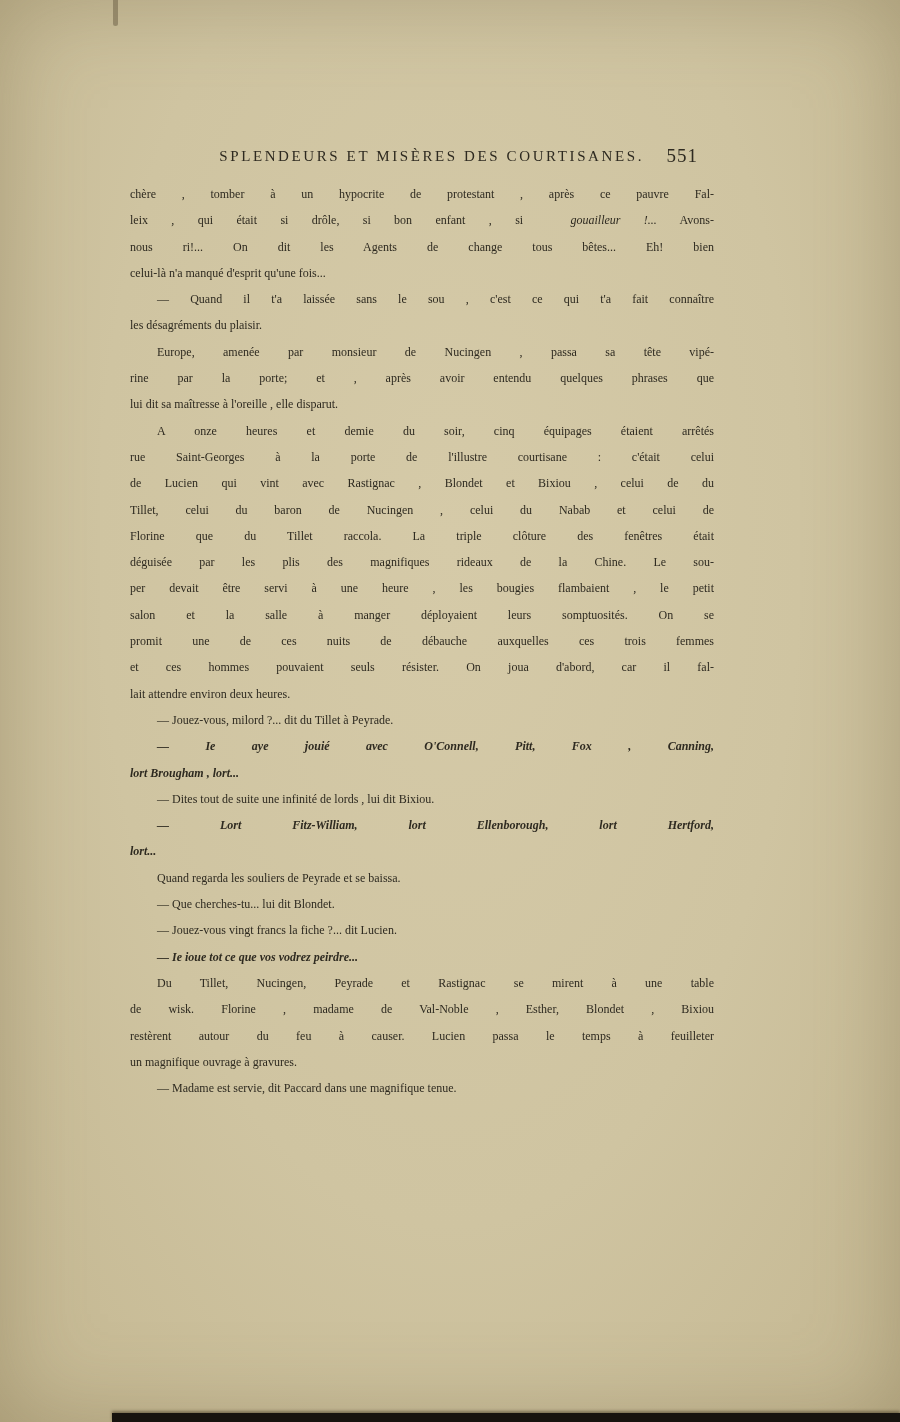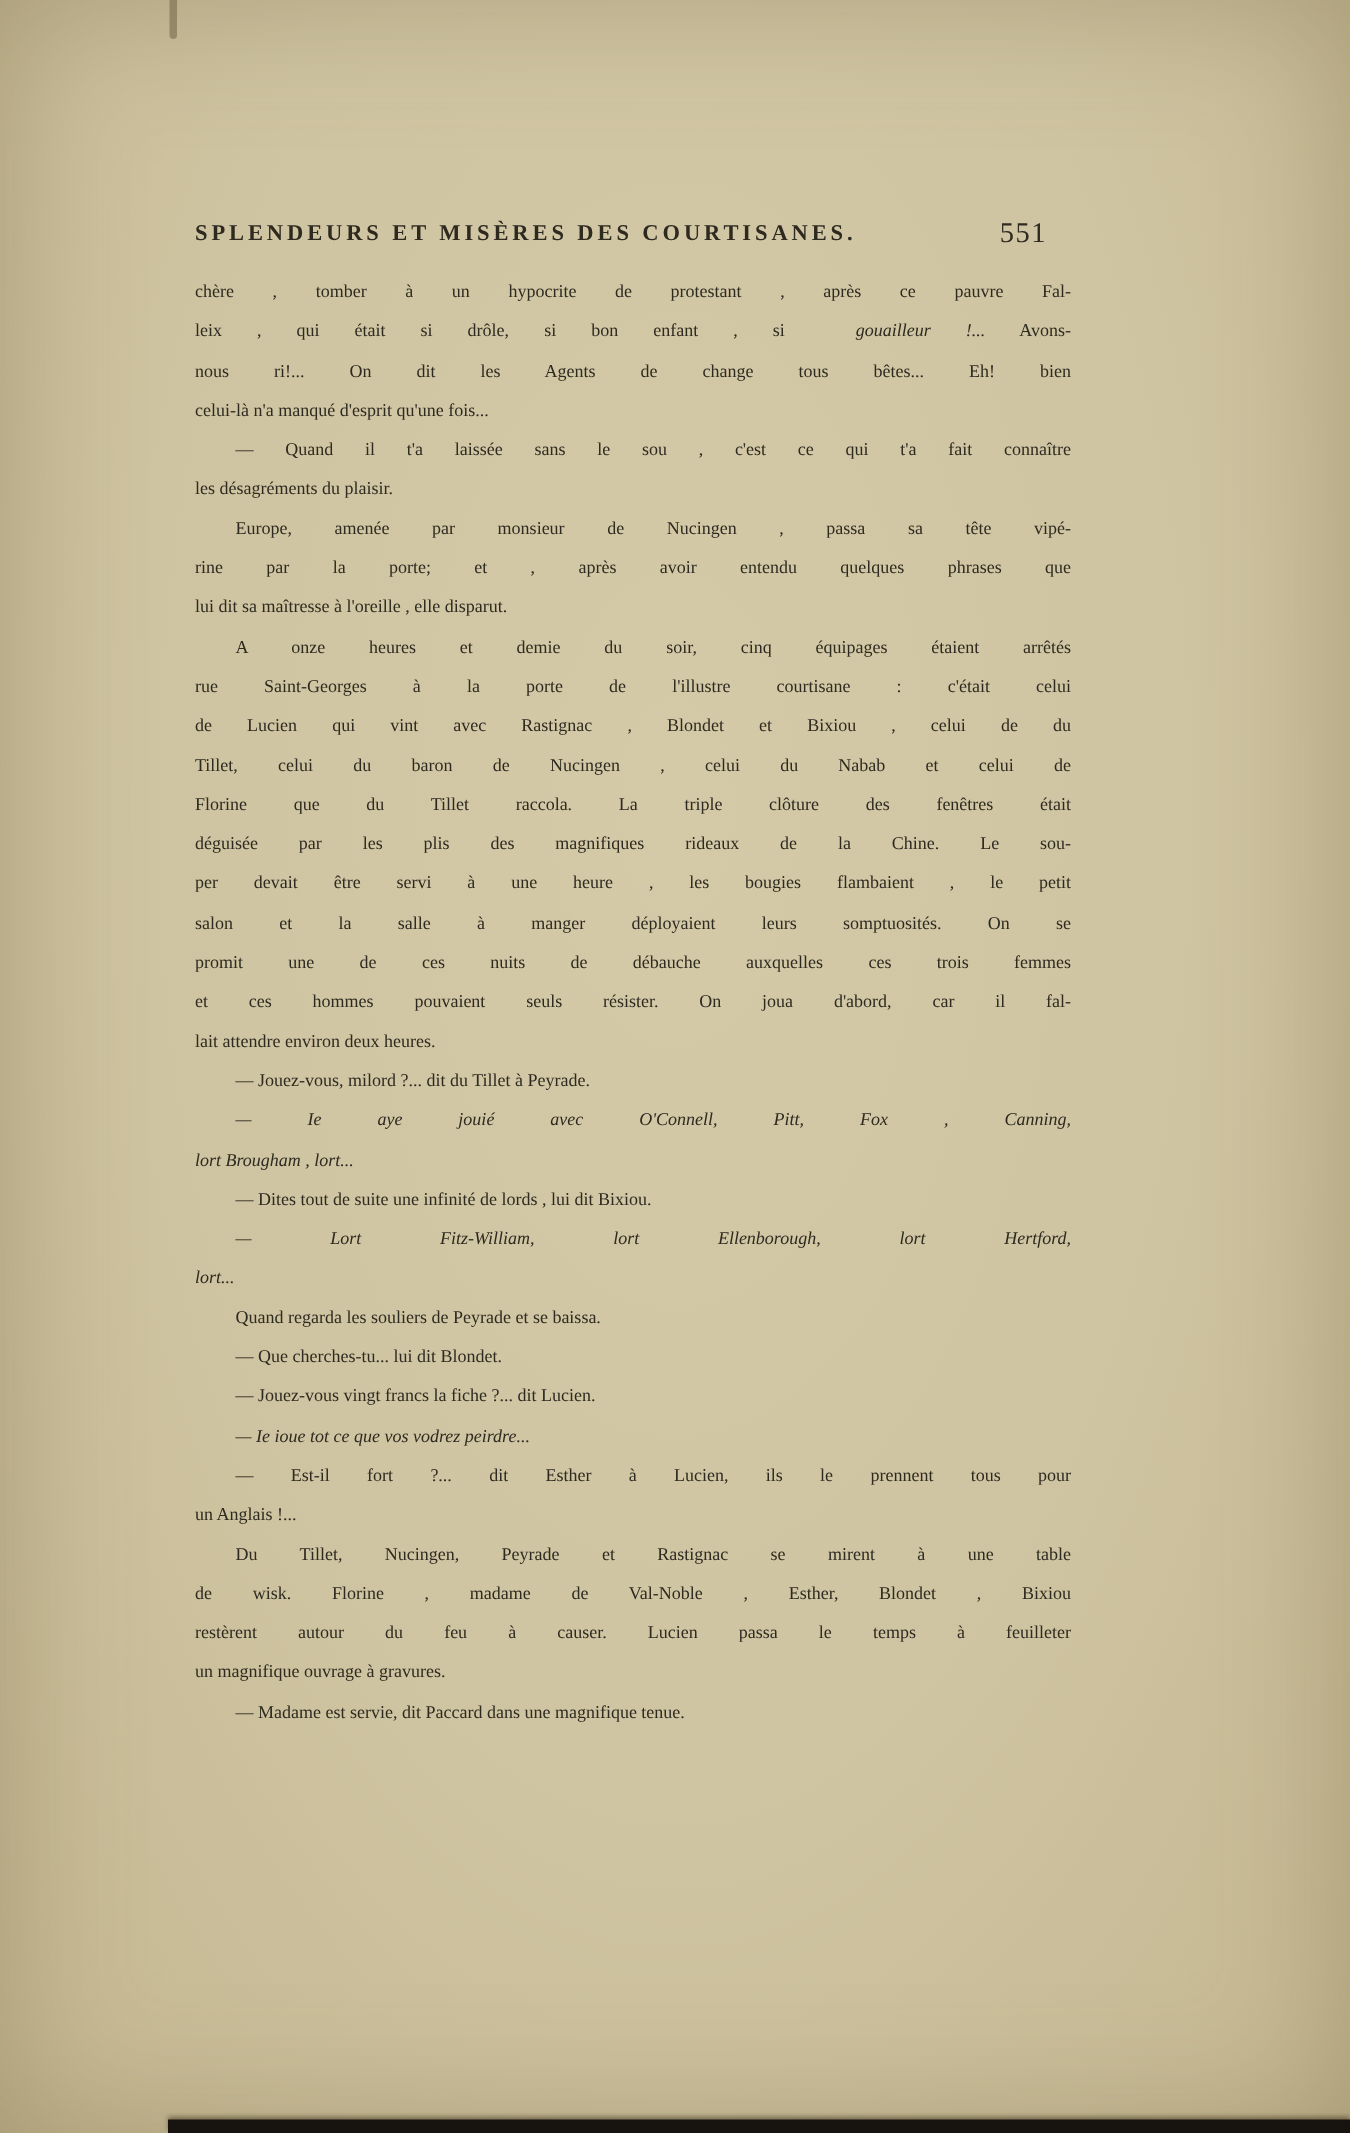--- a/index.html
+++ b/index.html
@@ -19,45 +19,45 @@
     position: absolute;
     top: 148px;
     left: 130px;
     width: 584px;
     height: 24px;
   }
   .running-header .header-title {
     position: absolute;
     left: 0;
     right: 70px;
-    text-align: left;
+    text-align: right;
     font-size: 15px;
     letter-spacing: 2.6px;
-    font-weight: 700;
+    font-weight: 400;
     white-space: nowrap;
   }
   .running-header .page-number {
     position: absolute;
     right: 16px;
     top: -3px;
     font-size: 19px;
     letter-spacing: 1px;
   }
   .page-text {
     position: absolute;
     left: 130px;
     top: 181px;
     width: 584px;
     font-size: 12px;
     line-height: 26.3px;
   }
   .paragraph { margin: 0; }
   .paragraph.italic {
     font-style: italic;
-    font-weight: normal;
+    font-weight: bold;
   }
   .line {
     text-align: justify;
     text-align-last: justify;
     white-space: normal;
     overflow: hidden;
     height: 26.3px;
   }
   .line.last {
     text-align-last: left;
@@ -148,24 +148,20 @@
     <div class="paragraph">
       <div class="line last indent"><span>— Que cherches-tu... lui dit Blondet.</span></div>
     </div>
     <div class="paragraph">
       <div class="line last indent"><span>— Jouez-vous vingt francs la fiche ?... dit Lucien.</span></div>
     </div>
     <div class="paragraph italic">
       <div class="line last indent"><span>— Ie ioue tot ce que vos vodrez peirdre...</span></div>
     </div>
     <div class="paragraph">
-      <div class="line indent"><span>— Est-il fort ?... dit Esther à Lucien, ils le prennent tous pour</span></div>
-      <div class="line last"><span>un Anglais !...</span></div>
-    </div>
-    <div class="paragraph">
       <div class="line indent"><span>Du Tillet, Nucingen, Peyrade et Rastignac se mirent à une table</span></div>
       <div class="line"><span>de wisk. Florine , madame de Val-Noble , Esther, Blondet , Bixiou</span></div>
       <div class="line"><span>restèrent autour du feu à causer. Lucien passa le temps à feuilleter</span></div>
       <div class="line last"><span>un magnifique ouvrage à gravures.</span></div>
     </div>
     <div class="paragraph">
       <div class="line last indent"><span>— Madame est servie, dit Paccard dans une magnifique tenue.</span></div>
     </div>
   </div>
 

